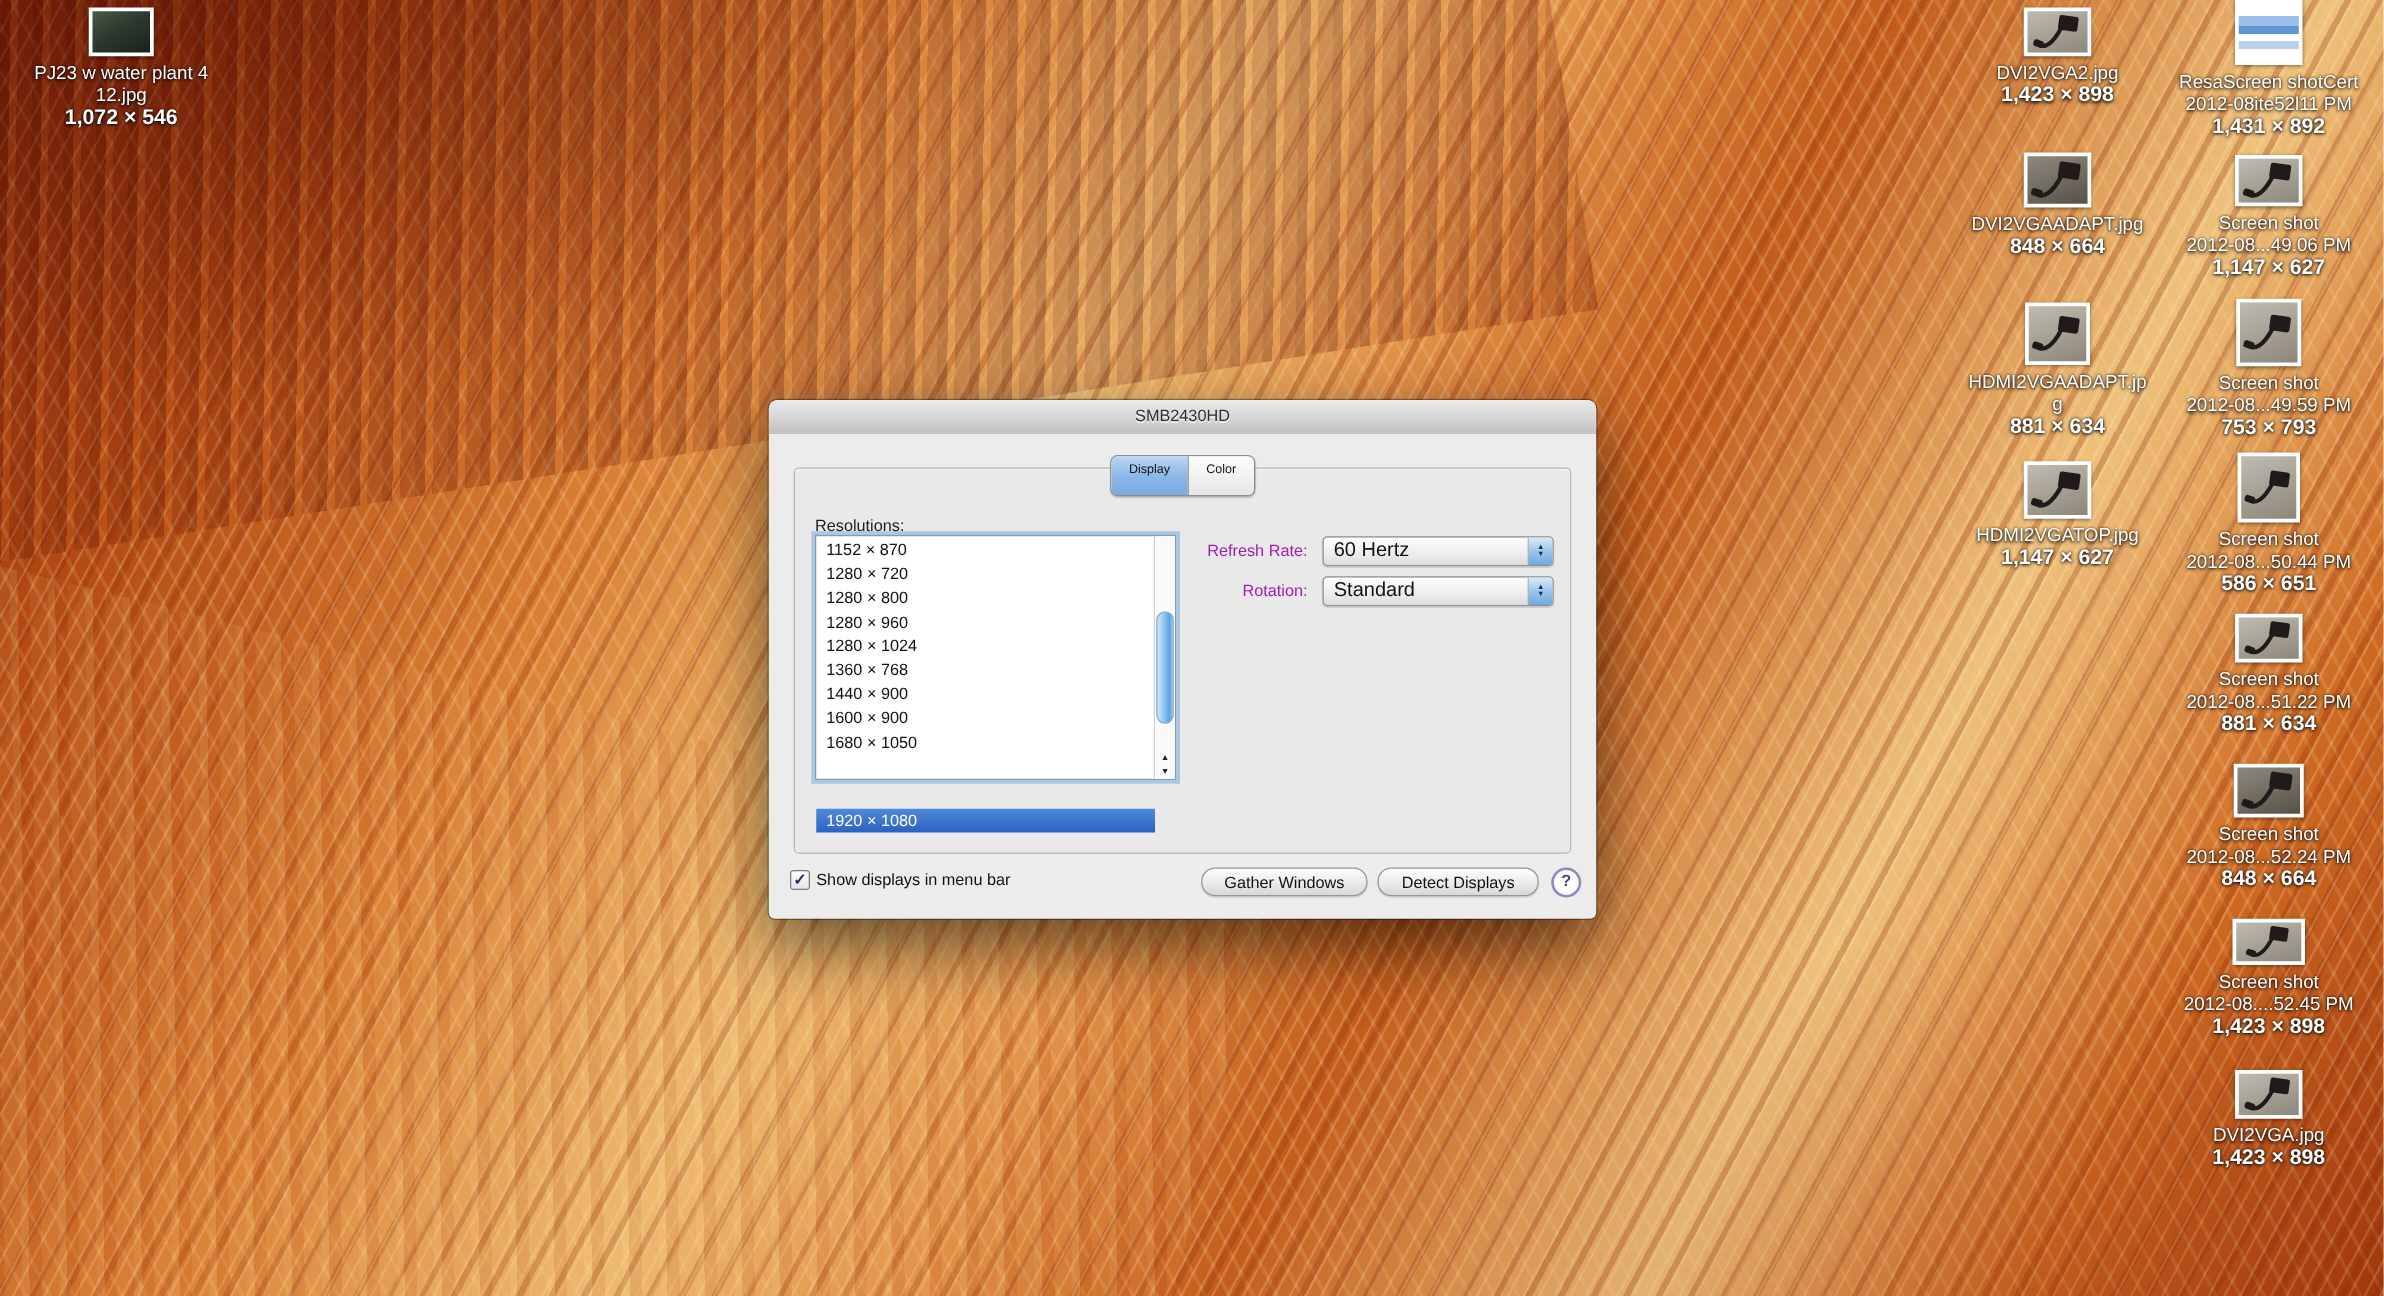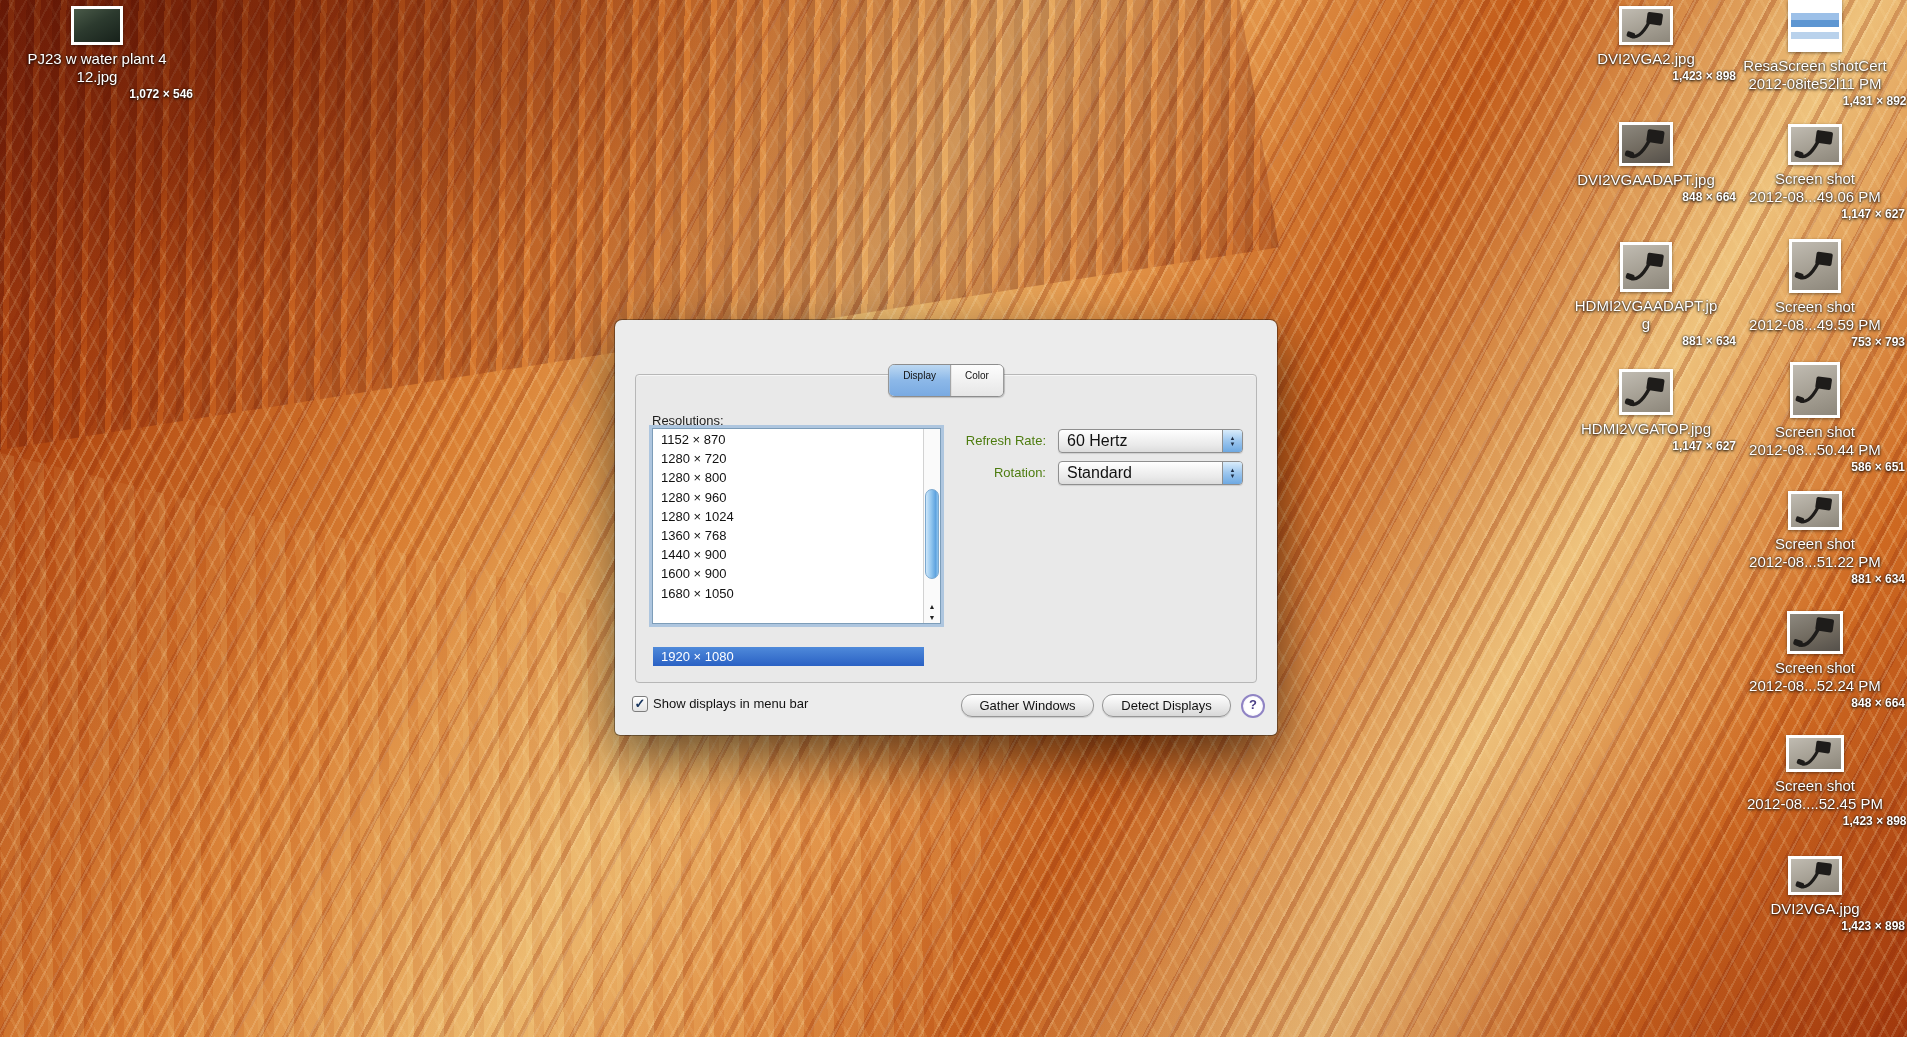--- a/index.html
+++ b/index.html
@@ -27,22 +27,22 @@
   .thumb{margin:0 auto;background:#fff;padding:3px;box-shadow:0 1px 3px rgba(0,0,0,.45);}
   .thumb .ph{width:100%;height:100%;position:relative;overflow:hidden;
     background:linear-gradient(160deg,#c0bbb1 0%,#a49e92 55%,#8d877b 100%);}
   .thumb .ph svg{position:absolute;inset:0;width:100%;height:100%;}
   .thumb.photo .ph{background:linear-gradient(150deg,#4a5a48 0%,#2c3a2e 45%,#17211a 100%);}
   .thumb.adapter-d .ph{background:linear-gradient(160deg,#8d887e 0%,#6e675c 60%,#55504a 100%);}
   .thumb.cert .ph{background:
       linear-gradient(#ffffff 0 22%, #9cc0e8 22% 38%, #5d96d2 38% 52%, #ffffff 52% 64%, #b9d2ec 64% 78%, #ffffff 78% 100%);}
   .ilabel{margin-top:5px;color:#fff;font-size:15px;font-weight:400;line-height:18px;
     text-shadow:0 1px 3px rgba(0,0,0,.95),0 0 2px rgba(0,0,0,.7);}
-  .idims{color:#fff;font-size:12px;font-weight:700;line-height:16px;
-    text-shadow:0 1px 3px rgba(0,0,0,.95),0 0 2px rgba(0,0,0,.7);text-align:right;}
+  .idims{color:#fff;font-size:17px;font-weight:700;line-height:16px;
+    text-shadow:0 1px 3px rgba(0,0,0,.95),0 0 2px rgba(0,0,0,.7);}
 
   
   .window{position:absolute;left:615px;top:320px;width:662px;height:415px;z-index:5;
     background:#ececec;border-radius:7px 7px 5px 5px;
     box-shadow:0 22px 55px rgba(0,0,0,.55),0 0 0 1px rgba(0,0,0,.35);}
   .titlebar{position:absolute;left:0;top:0;right:0;height:26px;border-radius:7px 7px 0 0;
     background:linear-gradient(#ebebeb 0%,#d6d6d6 55%,#c2c2c2 100%);
     border-bottom:1px solid #9a9a9a;text-align:center;}
   .titlebar .title{line-height:26px;font-size:13px;color:#2f2f2f;text-shadow:0 1px 0 rgba(255,255,255,.7);}
 
@@ -65,21 +65,21 @@
   .res-rows{position:absolute;left:0;top:1px;right:16px;}
   .res-row{height:19.2px;line-height:19.2px;font-size:13px;color:#111;padding-left:8px;white-space:nowrap;}
   .res-row.selected{color:#fff;background:linear-gradient(#4f8ada,#2a61c4);margin-top:44px;}
   .scrollbar{position:absolute;top:0;right:0;bottom:0;width:16px;background:#fafafa;border-left:1px solid #d2d2d2;}
   .sb-thumb{position:absolute;left:1px;right:1px;top:60px;height:88px;border-radius:7px;
     background:linear-gradient(90deg,#cfe7fa 0%,#8ec4ee 45%,#5fa3df 80%,#8ec4ee 100%);
     border:1px solid #7aa8cf;}
   .sb-arrows{position:absolute;bottom:0;left:0;right:0;display:flex;flex-direction:column;align-items:center;}
   .sb-arrow{font-size:7px;line-height:11px;color:#222;width:100%;text-align:center;}
 
-  .field-label{position:absolute;width:160px;text-align:right;font-size:13px;color:#4d7c0f;}
+  .field-label{position:absolute;width:160px;text-align:right;font-size:13px;color:#a21caf;}
   .lbl-rr{left:271px;top:113px;}
   .lbl-rot{left:271px;top:145px;}
   .popup{position:absolute;width:183px;height:22px;border:1px solid #8f8f8f;border-radius:4px;
     background:linear-gradient(#ffffff,#e9e9e9 70%,#dcdcdc);display:flex;align-items:center;
     box-shadow:0 1px 1px rgba(0,0,0,.12);}
   .popup-rr{left:443px;top:109px;}
   .popup-rot{left:443px;top:141px;}
   .popup-value{flex:1;font-size:16px;color:#111;padding-left:8px;white-space:nowrap;overflow:hidden;}
   .stepper{width:19px;align-self:stretch;border-left:1px solid #8f8f8f;border-radius:0 3px 3px 0;
     background:linear-gradient(#d9ecfb 0%,#9cc6ee 50%,#6ea9e2 100%);
@@ -311,20 +311,23 @@
       </div>
     </div>
     <div class="ilabel">
           <div>DVI2VGA.jpg</div>
         </div>
     <div class="idims">1,423 × 898</div>
   </div>
 </div>
 
   <div class="window">
+    <div class="titlebar">
+      <span class="title">SMB2430HD</span>
+    </div>
 
     <div class="groupbox"></div>
 
     <div class="tabs">
       <div class="tab selected">Display</div>
       <div class="tab">Color</div>
     </div>
 
     <div class="res-label">Resolutions:</div>
 

